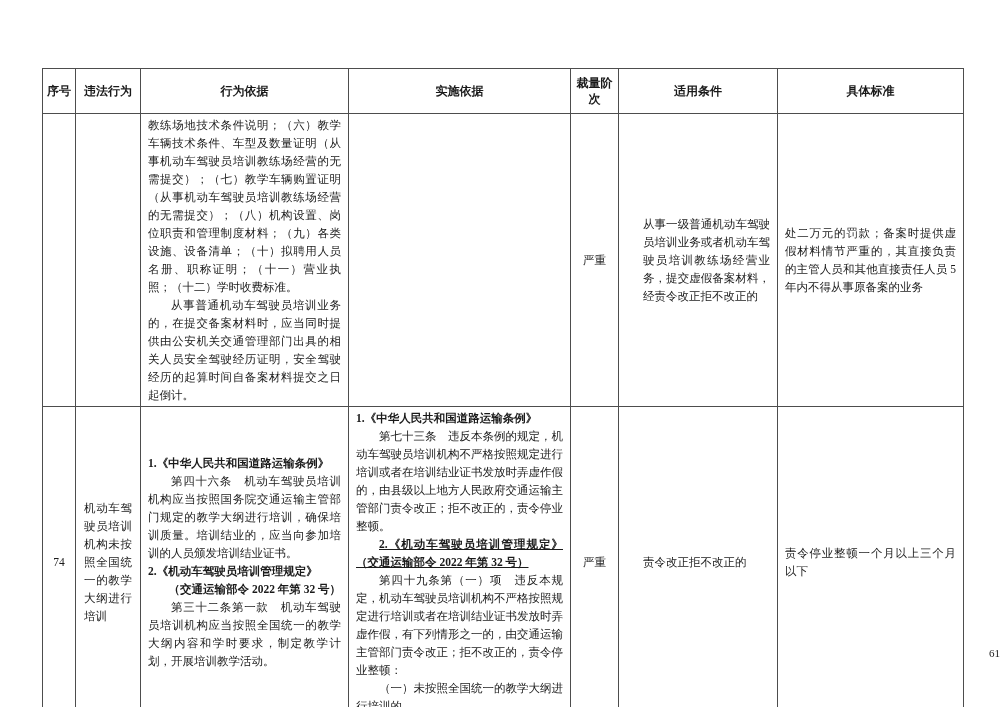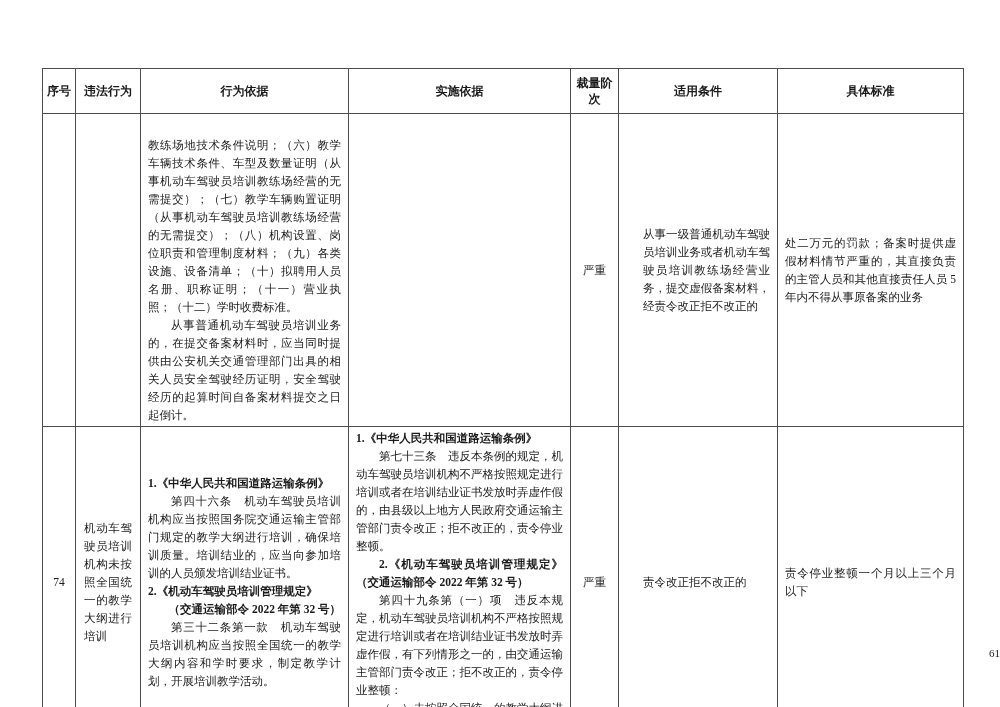--- a/index.html
+++ b/index.html
@@ -46,25 +46,25 @@
   td.c-xuhao { text-align: center; padding: 2px 2px; }
   td.c-weifa { text-align: justify; padding: 2px 8px; }
   td.c-xingwei-top { vertical-align: top; }
   td.c-cailiang { text-align: center; padding: 2px 3px; margin-left: 35px; }
   td.c-shiyong { text-align: justify; padding-left: 24px; }
   td.c-juti { text-align: justify; }
   .para {
     margin: 0;
     text-align: justify;
   }
-  .para.noindent { text-indent: 0; margin-top: 20px; }
+  .para.noindent { text-indent: 0; }
   .para.indent { text-indent: 2em; }
   .para.heading-center { font-weight: bold; text-align: left; text-indent: 0; }
   .para.heading-left { font-weight: bold; text-align: right; text-indent: 0; }
-  .para.heading-indent { font-weight: bold; text-indent: 2em; }
+  .para.heading-indent { font-weight: bold; text-indent: 2em; text-decoration: underline; }
   .page-number {
     position: absolute;
     top: 647px;
     left: 0;
     width: 100%;
     text-align: right;
     font-size: 11px;
     color: #222222;
   }
 </style>

